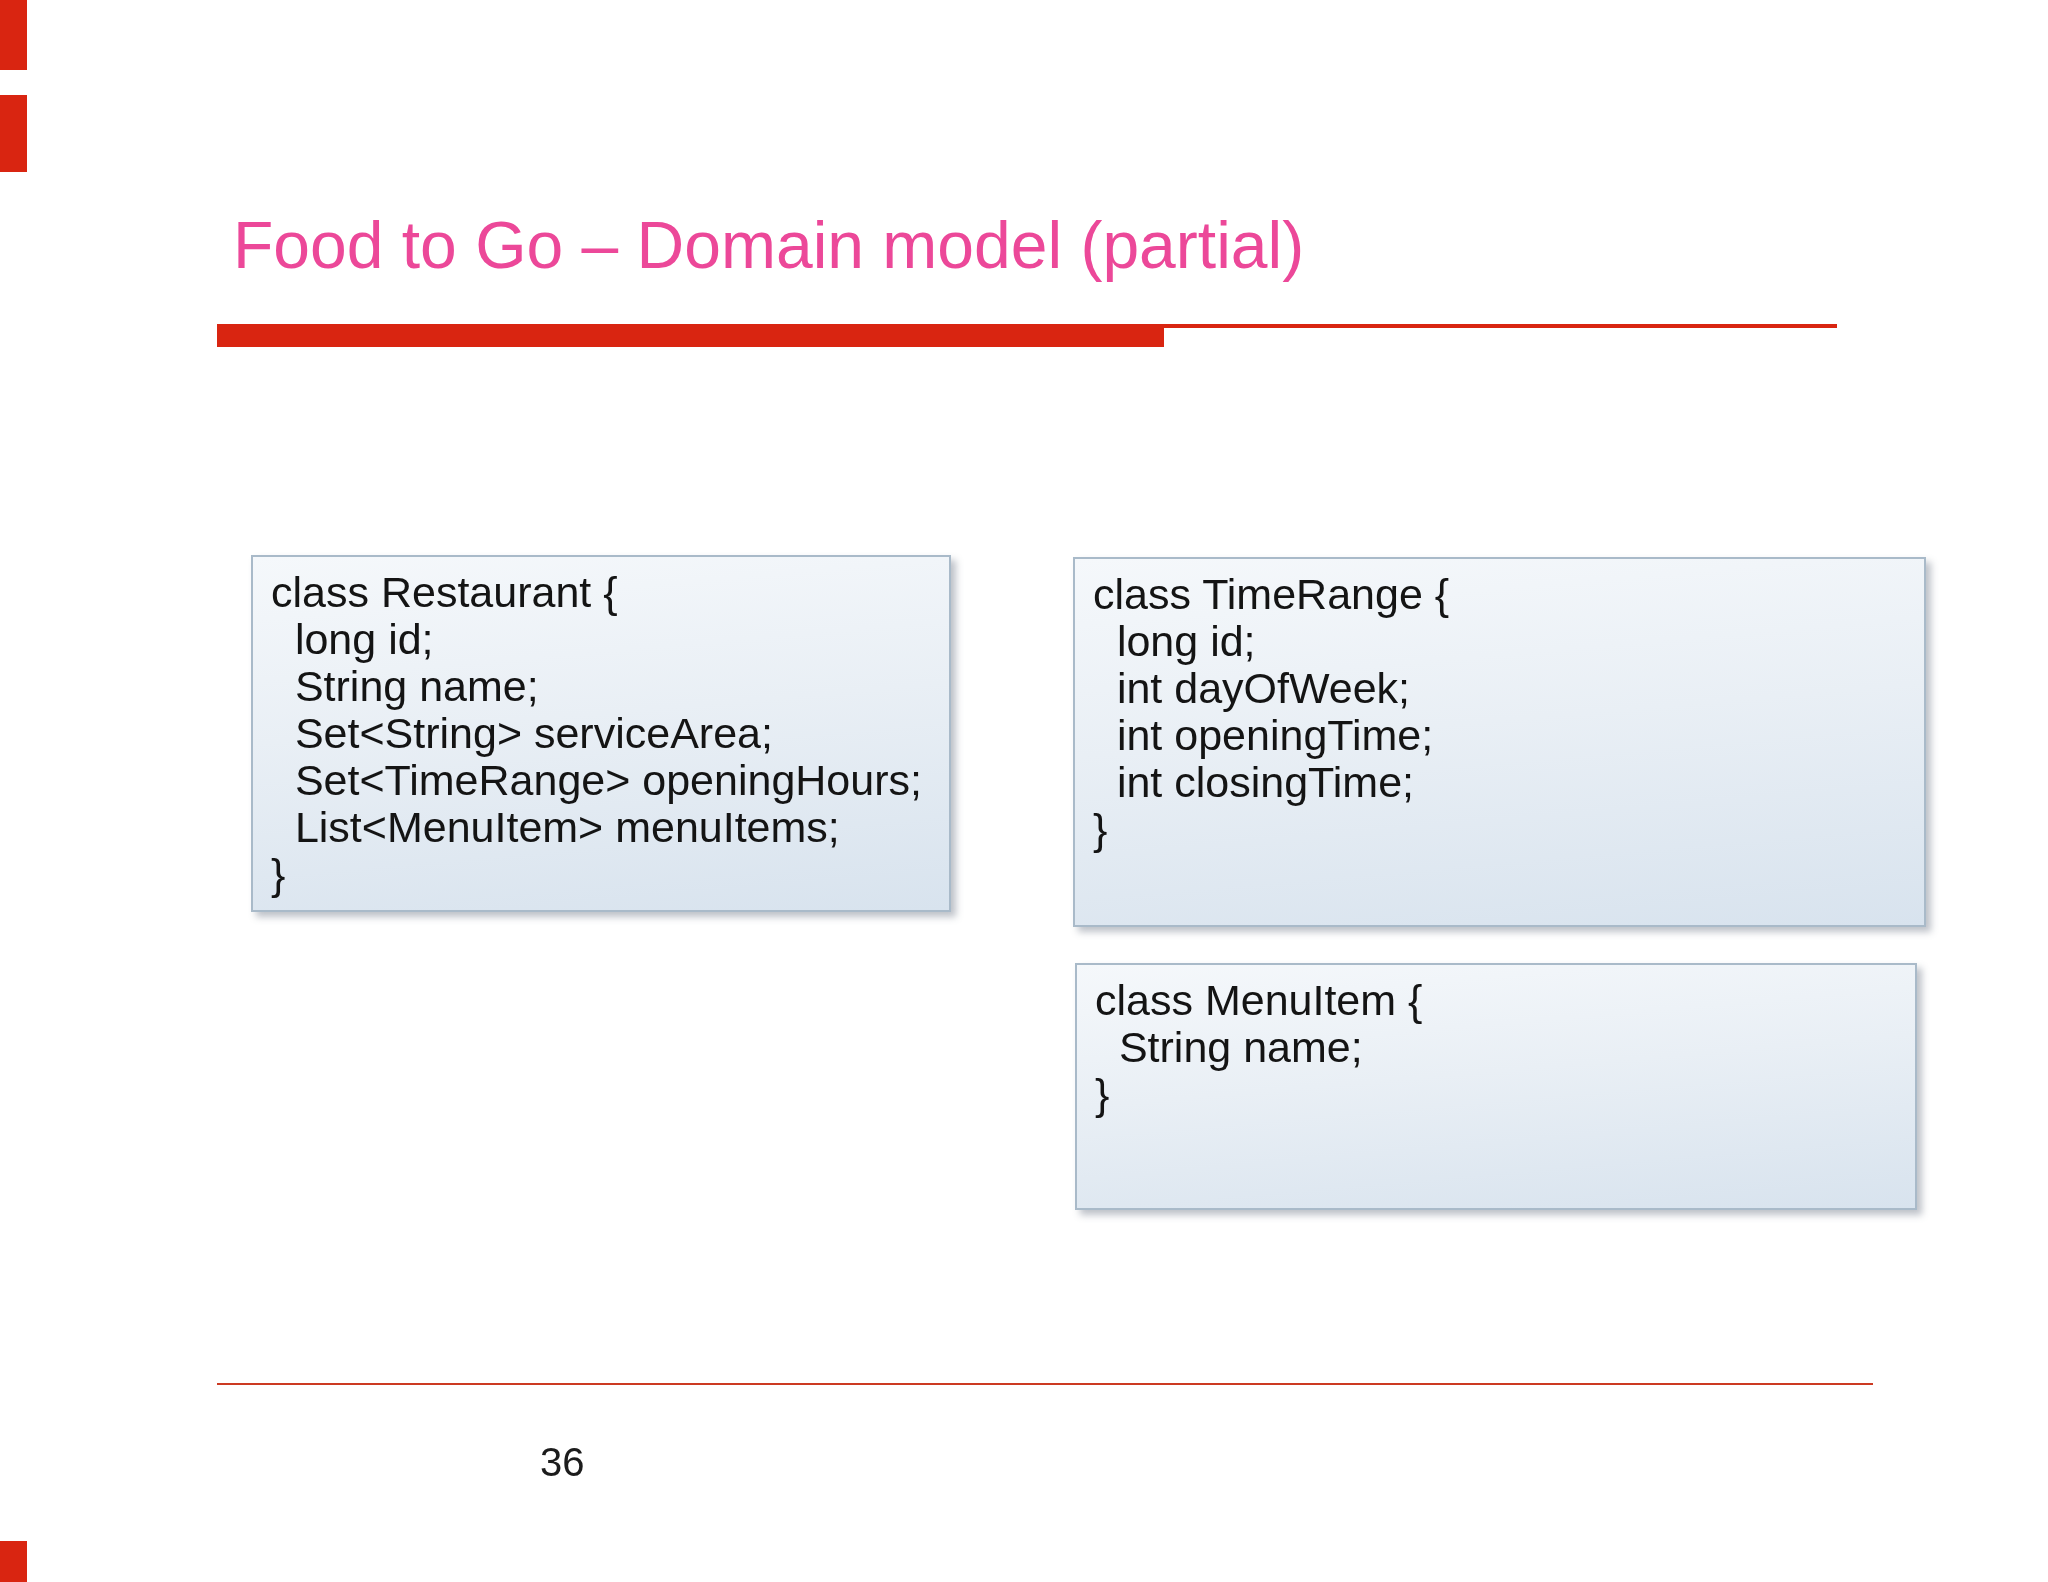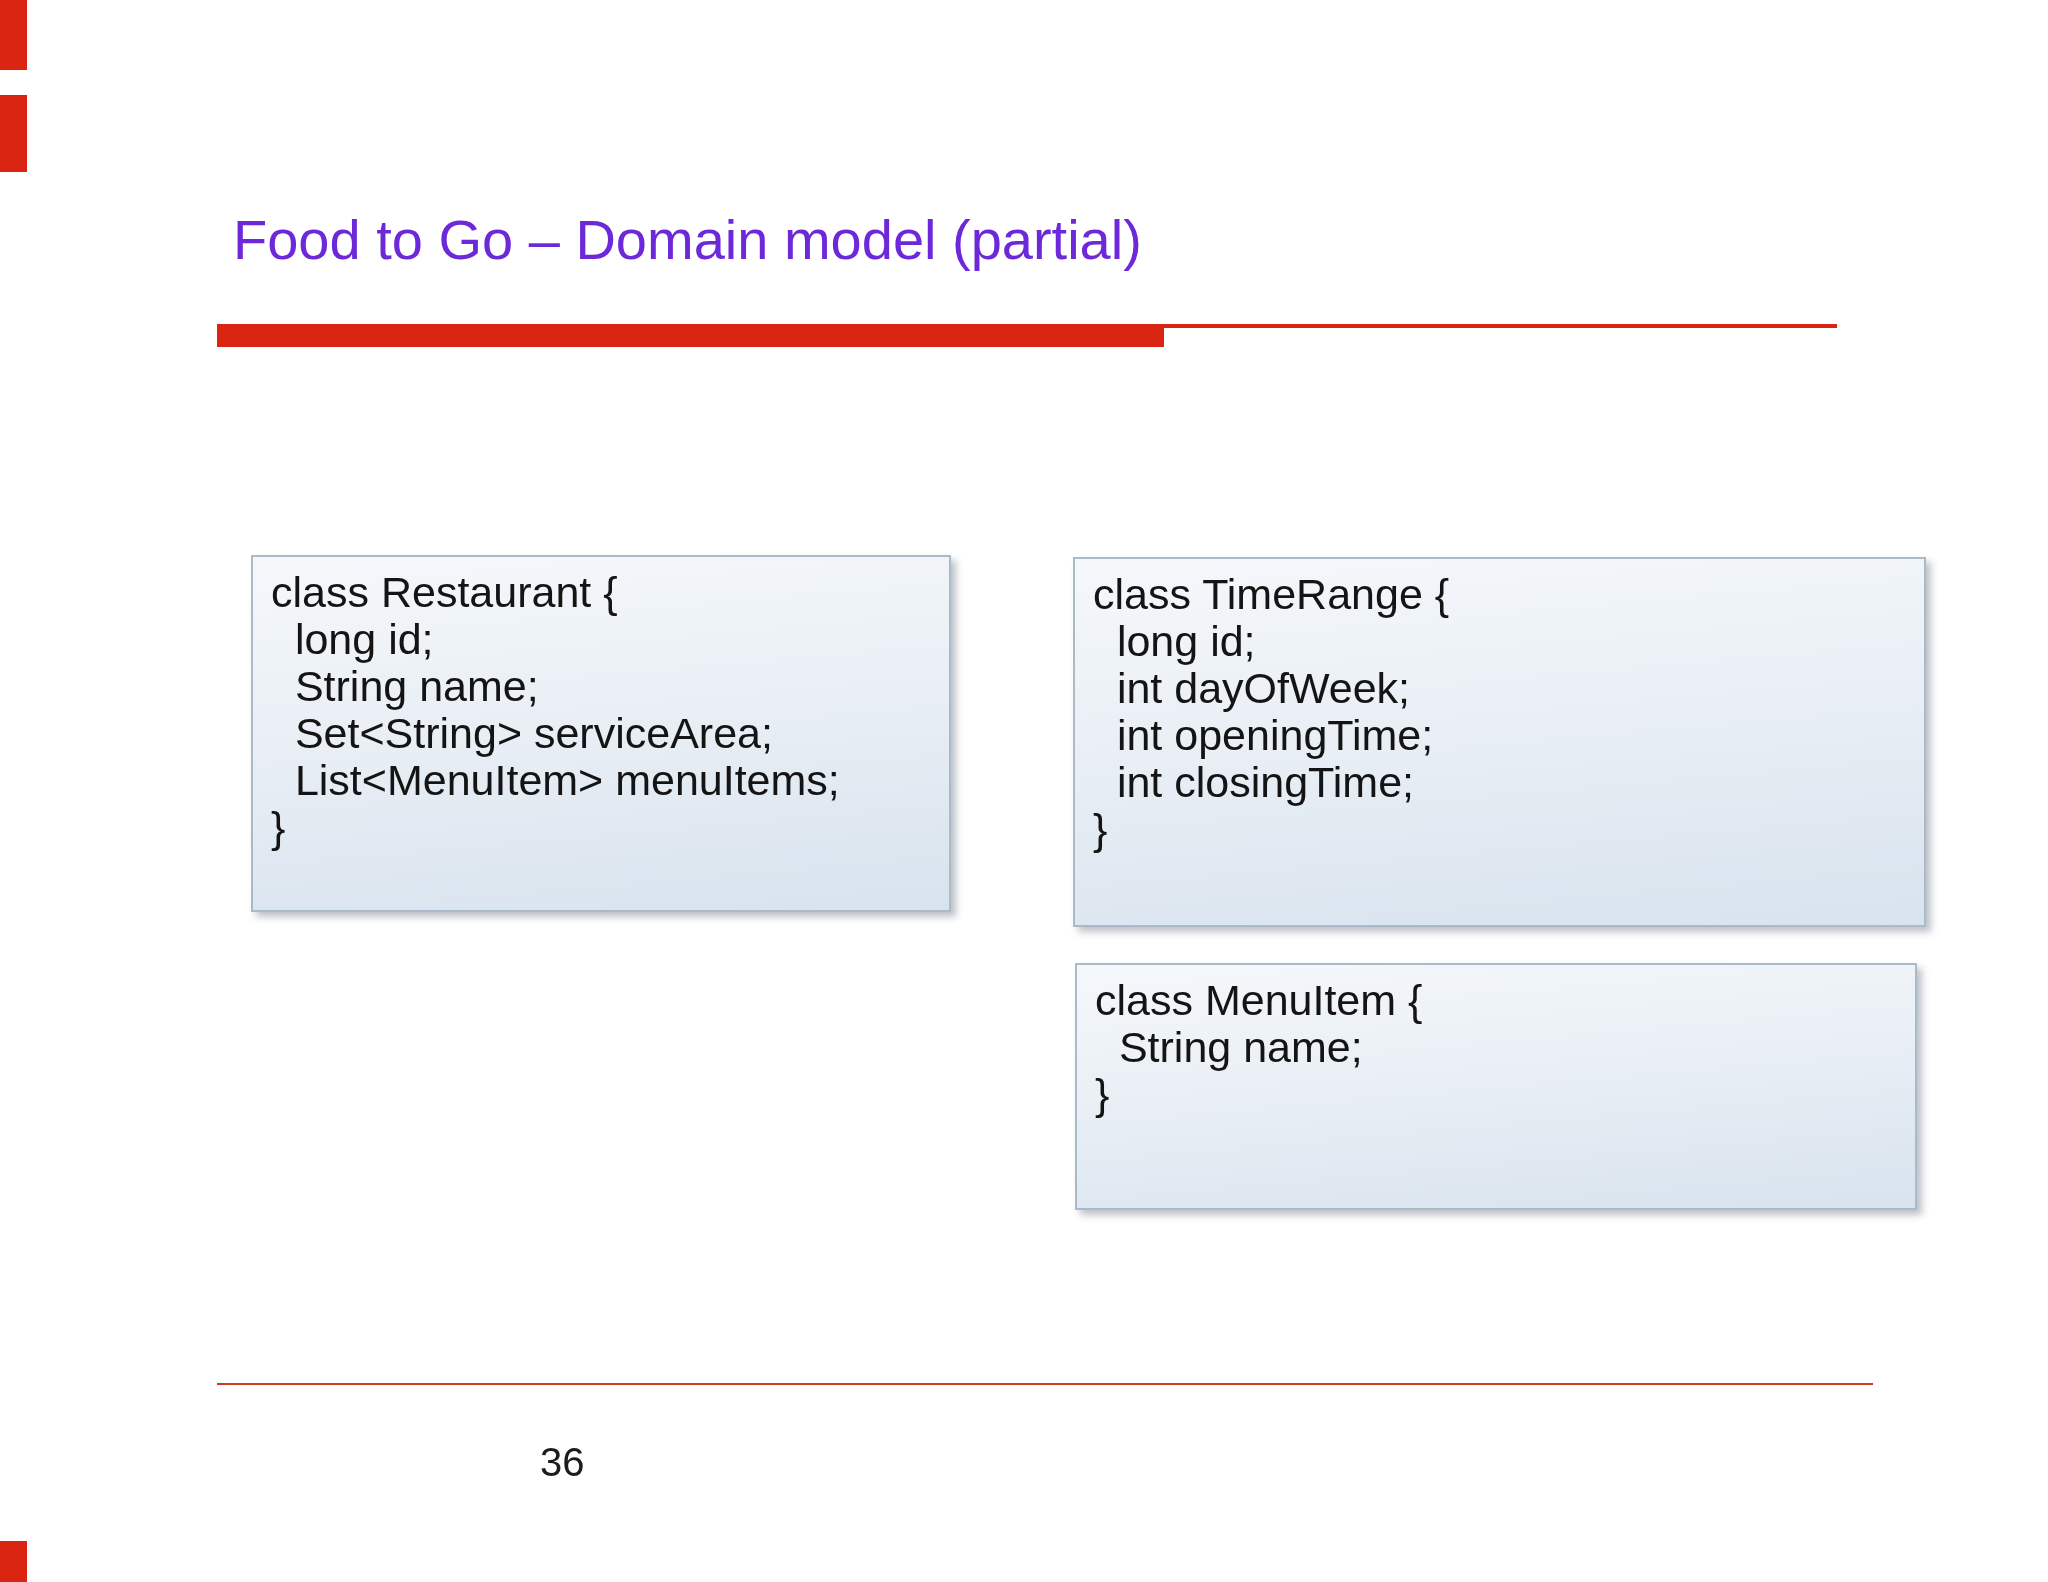--- a/index.html
+++ b/index.html
@@ -30,24 +30,24 @@
   }
   .edge-mark.m1 { top: 0;     height: 70px; }
   .edge-mark.m2 { top: 95px;  height: 77px; }
   .edge-mark.m3 { top: 1541px; height: 41px; }
 
   
   .title {
     position: absolute;
     left: 233px;
     top: 212px;
-    font-size: 56px;
+    font-size: 66px;
     line-height: 1.0;
     letter-spacing: 0px;
-    color: #6d28d9;
+    color: #ec4899;
     white-space: nowrap;
   }
 
   
   .title-rule-thin {
     position: absolute;
     left: 217px;
     top: 324px;
     width: 1620px;
     height: 4px;
@@ -114,20 +114,21 @@
   <h1 class="title" style="font-weight:normal;margin:0;">Food to Go – Domain model (partial)</h1>
 
   <div class="title-rule-thin"></div>
   <div class="title-rule-thick"></div>
 
   <div class="class-box box-restaurant">
       <div class="code-line">class Restaurant {</div>
       <div class="code-line">  long id;</div>
       <div class="code-line">  String name;</div>
       <div class="code-line">  Set&lt;String&gt; serviceArea;</div>
+      <div class="code-line">  Set&lt;TimeRange&gt; openingHours;</div>
       <div class="code-line">  List&lt;MenuItem&gt; menuItems;</div>
       <div class="code-line">}</div>
     </div>
 
   <div class="class-box box-timerange">
       <div class="code-line">class TimeRange {</div>
       <div class="code-line">  long id;</div>
       <div class="code-line">  int dayOfWeek;</div>
       <div class="code-line">  int openingTime;</div>
       <div class="code-line">  int closingTime;</div>

